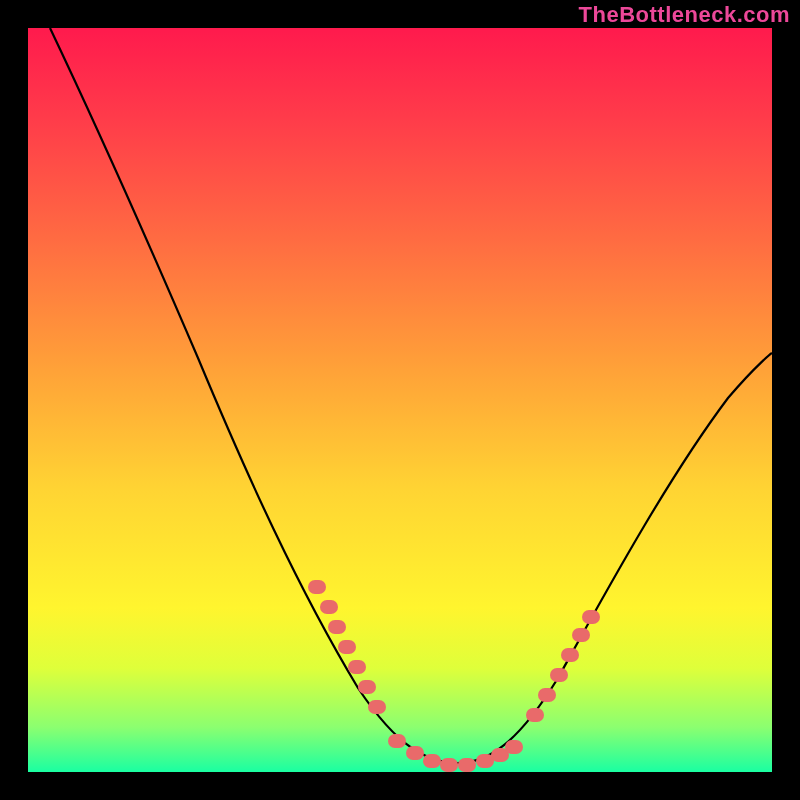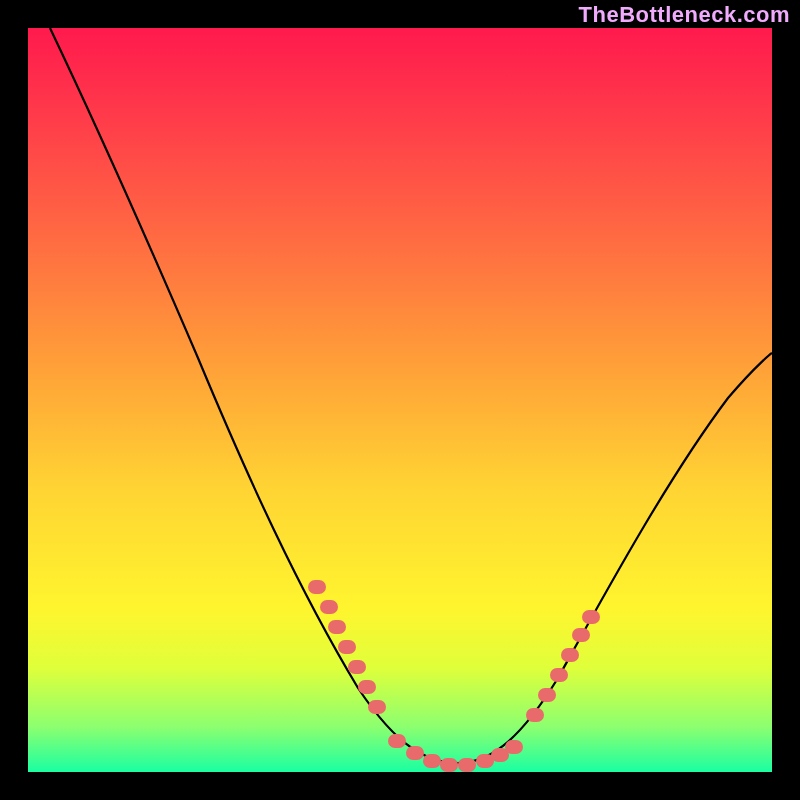--- a/index.html
+++ b/index.html
@@ -36,21 +36,21 @@
       #8bff70 94%,
       #1affa2 100%);
   }
   .watermark {
     position: absolute;
     top: 2px;
     right: 10px;
     font-family: Arial, Helvetica, sans-serif;
     font-size: 22px;
     font-weight: 600;
-    color: #f0abfc;
+    color: #ec4899;
     letter-spacing: 0.5px;
   }
   svg.curve {
     position: absolute;
     top: 0;
     left: 0;
   }
 </style>
 </head>
 <body>

